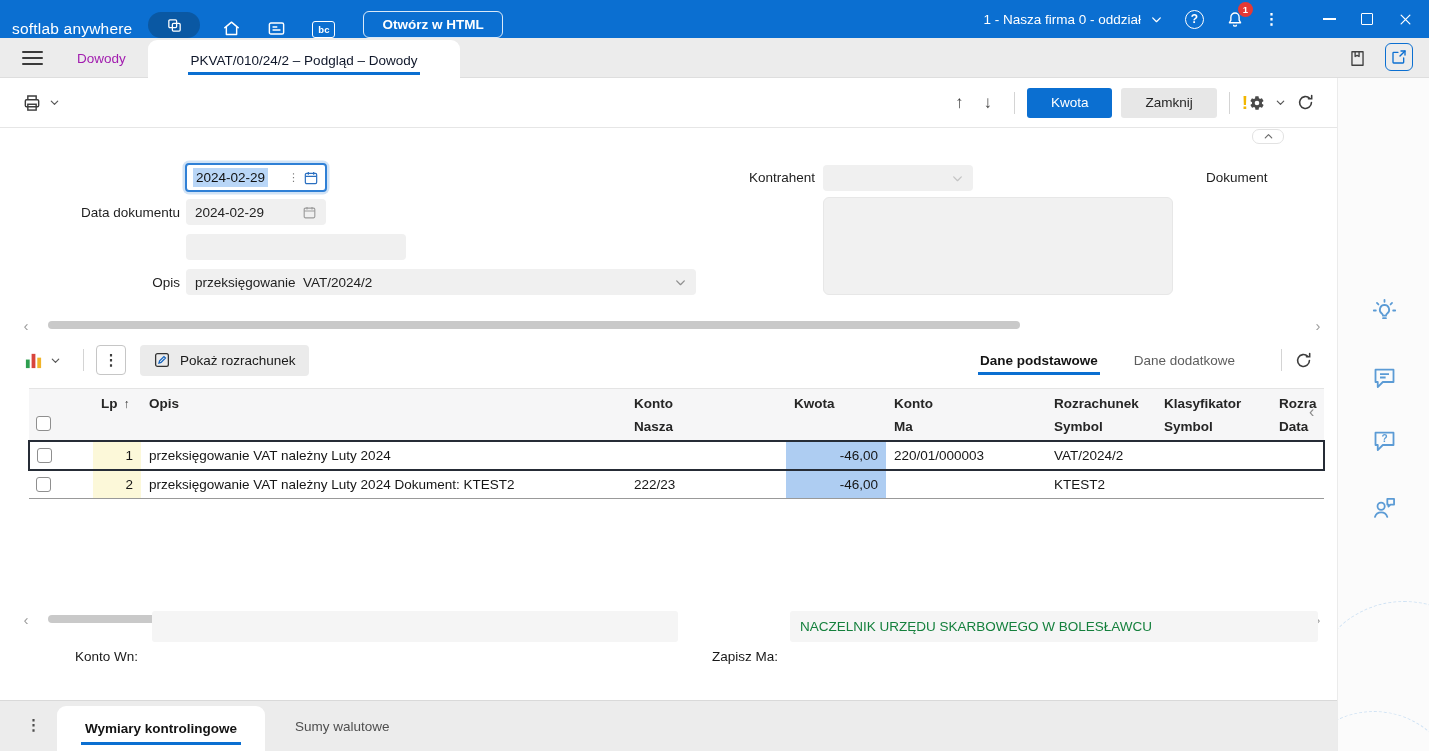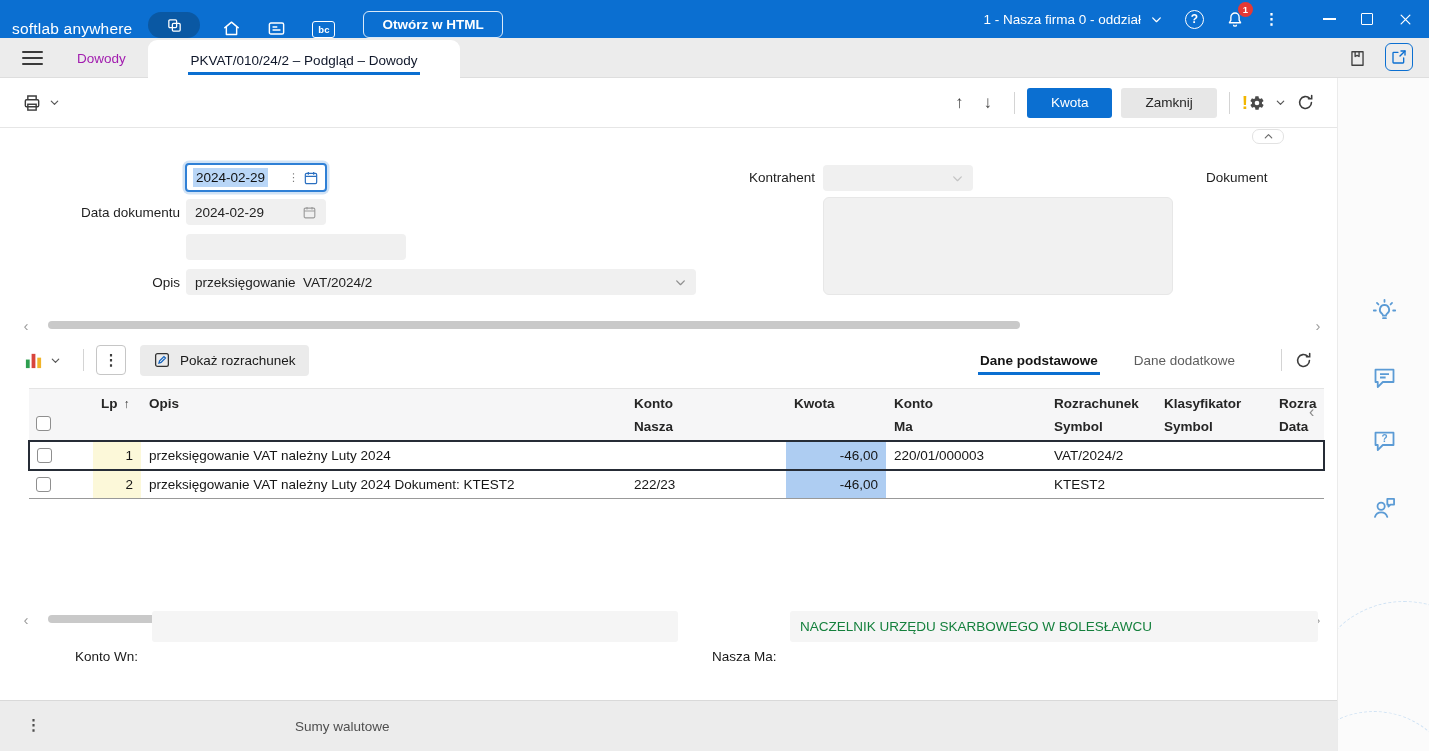--- a/index.html
+++ b/index.html
@@ -435,28 +435,31 @@
       <span class="hs-track">
           <span class="hs-thumb" style="left:12px;width:600px;"></span>
         </span>
       <span class="hs-ar r"></span>
     </div>
 
     <span class="sum-label" style="left:75px;">Konto Wn:</span>
     <div class="sum-field" style="left:152px;width:526px;">
       <span></span>
     </div>
-    <span class="sum-label" style="left:712px;">Nasza Ma:</span>
+    <span class="sum-label" style="left:712px;">Zapisz Ma:</span>
     <div class="sum-field" style="left:790px;width:528px;">
       <span>NACZELNIK URZĘDU SKARBOWEGO W BOLESŁAWCU</span>
     </div>
   </main>
 
   <footer class="bottom">
     <span class="b-kebab kebab-ch"></span>
+    <div class="btab-active">
+      <span class="lbl">Wymiary kontrolingowe</span>
+    </div>
     <span class="btab-plain">Sumy walutowe</span>
   </footer>
 
   <aside class="rail">
     <span class="rail-ic" style="top:219px;">
       <svg viewBox="0 0 24 24" width="27" height="27" fill="none" stroke="#5b9bd5" stroke-width="1.6" stroke-linecap="round">
           <path d="M12 7a4.2 4.2 0 00-2.4 7.6c.7.5 1 1.2 1.1 2h2.6c.1-.8.4-1.5 1.1-2A4.2 4.2 0 0012 7z"></path>
           <path d="M10.7 18.8h2.6"></path>
           <path d="M12 2.5v1.8M5.3 5.3l1.3 1.3M2.5 12h1.8M19.7 12h1.8M18.7 5.3l-1.3 1.3"></path>
         </svg>

